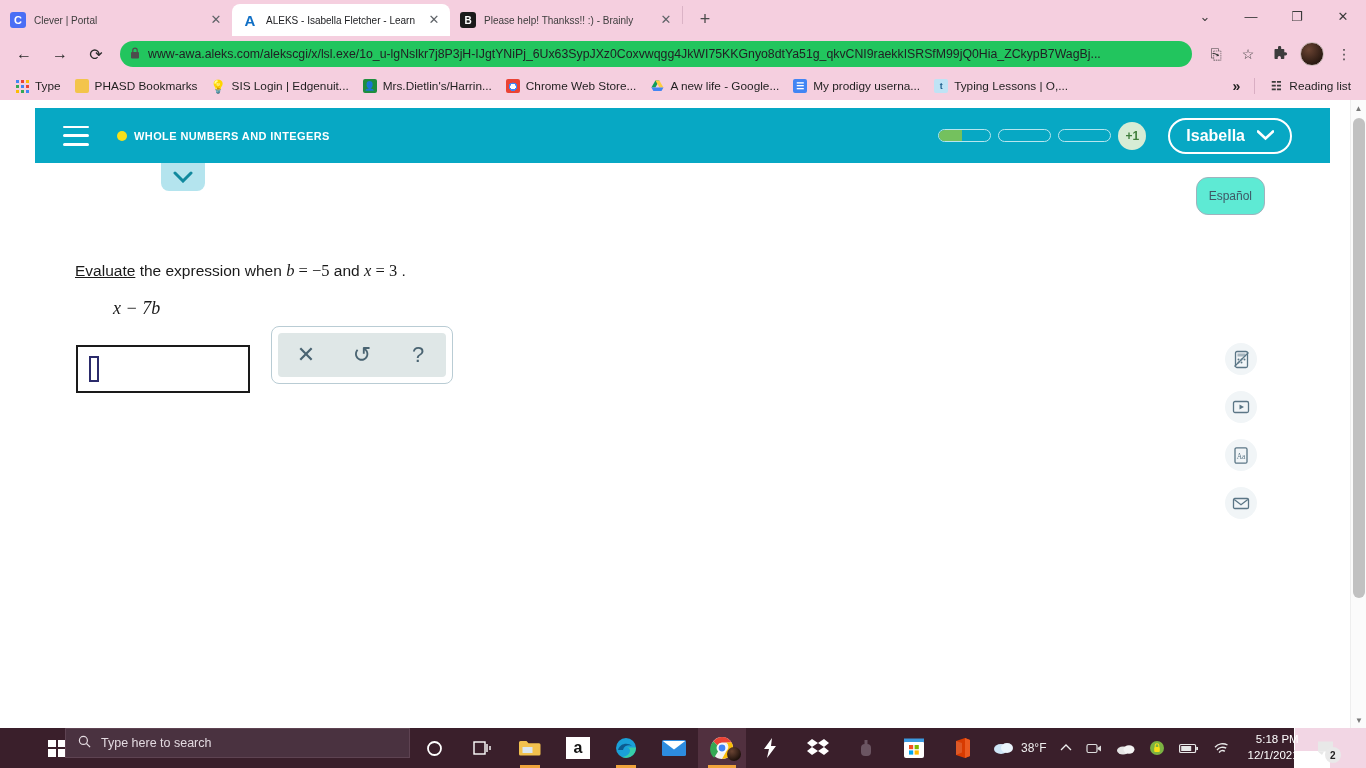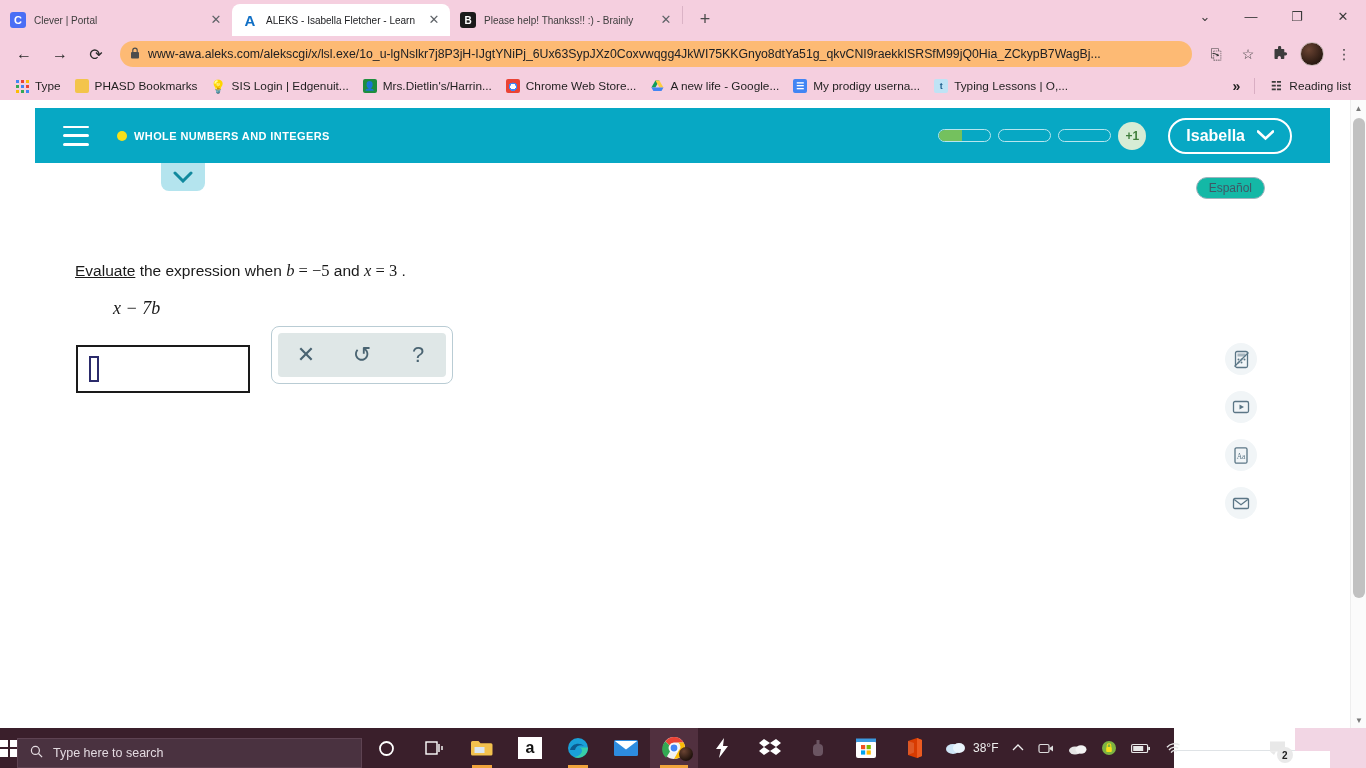--- a/index.html
+++ b/index.html
@@ -66,21 +66,21 @@
     position: absolute; left: 0; top: 36px; width: 1366px; height: 36px;
     background: #f5cfdf; display: flex; align-items: center; padding: 0 6px;
   }
   .nav-btn {
     width: 28px; height: 28px; margin: 0 4px;
     display: flex; align-items: center; justify-content: center;
     color: #2b2b2b; font-size: 16px; border-radius: 50%;
   }
   .omnibox {
     flex: 1 1 auto; height: 26px; margin: 0 8px 0 6px;
-    background: #fdba74; border-radius: 13px;
+    background: #22c55e; border-radius: 13px;
     display: flex; align-items: center; padding: 0 10px; gap: 8px;
     overflow: hidden;
   }
   .lock-icon { font-size: 11px; color: #4d4d4d; flex: none; }
   .url {
     font-size: 12.3px; color: #202124; white-space: nowrap;
     overflow: hidden; text-overflow: clip; flex: 1 1 auto;
   }
   .tb-icon {
     width: 26px; height: 26px; margin: 0 3px;
@@ -165,21 +165,21 @@
   }
   .collapse-tab {
     position: absolute; left: 126px; top: 0; width: 44px; height: 28px;
     background: #b4e4ee; border-radius: 0 0 8px 8px;
     display: flex; align-items: center; justify-content: center;
     color: #10899e; font-size: 17px; font-weight: bold;
   }
   .espanol-btn {
     position: absolute; right: 30px; top: 14px;
     border: 1px solid #9fb3bd; border-radius: 12px;
-    padding: 3px 12px; font-size: 12px; color: #3f5866; background: #14b8a6;
+    padding: 11px 12px; font-size: 12px; color: #3f5866; background: #5eead4;
   }
   .question-line {
     position: absolute; left: 40px; top: 98px;
     font-size: 15.5px; color: #1a1a1a;
   }
   .q-link { color: #1a1a1a; text-decoration: underline; }
   .mathvar { font-family: "Liberation Serif", serif; font-style: italic; font-size: 16.5px; }
   .mathnum { font-family: "Liberation Serif", serif; font-size: 16.5px; }
   .expression {
     position: absolute; left: 78px; top: 135px;
@@ -256,22 +256,22 @@
     height: 16px; display: flex; align-items: center; justify-content: center;
     font-size: 8px; color: #7a7a7a;
   }
   .sb-thumb {
     position: absolute; left: 2px; top: 18px; width: 12px; height: 480px;
     background: #c1c1c1; border-radius: 6px;
   }
 
   
   .taskbar {
-    position: absolute; left: 0; top: 728px; width: 1174px; height: 40px;
-    background: #3a1f2b; display: flex; align-items: flex-end;
+    position: absolute; left: 0; top: 728px; width: 1294px; height: 40px;
+    background: #3a1f2b; display: flex; align-items: flex-start; padding-left: 48px;
   }
   .start-btn {
     width: 48px; height: 40px; display: flex; align-items: center; justify-content: center;
   }
   .win-logo {
     width: 17px; height: 17px;
     display: grid; grid-template-columns: 1fr 1fr; grid-template-rows: 1fr 1fr; gap: 2px;
   }
   .win-logo i { background: #ffffff; display: block; }
   .tb-search {

